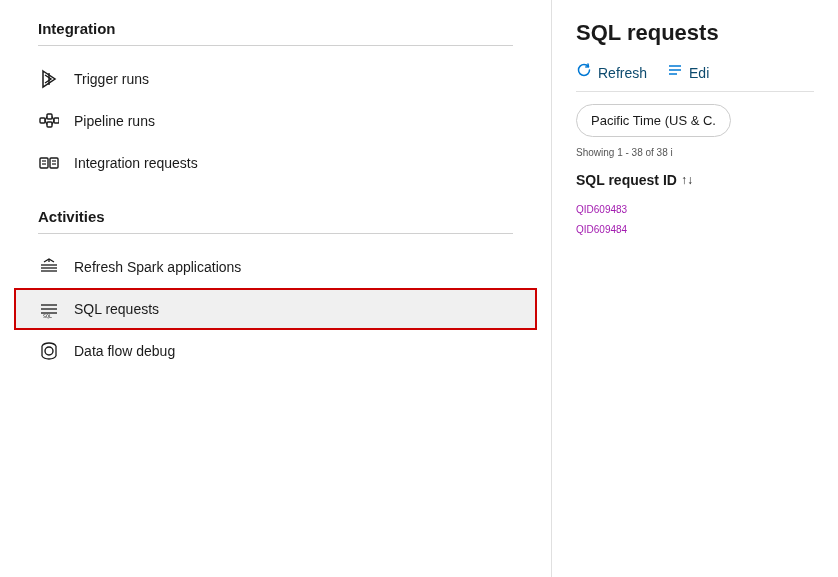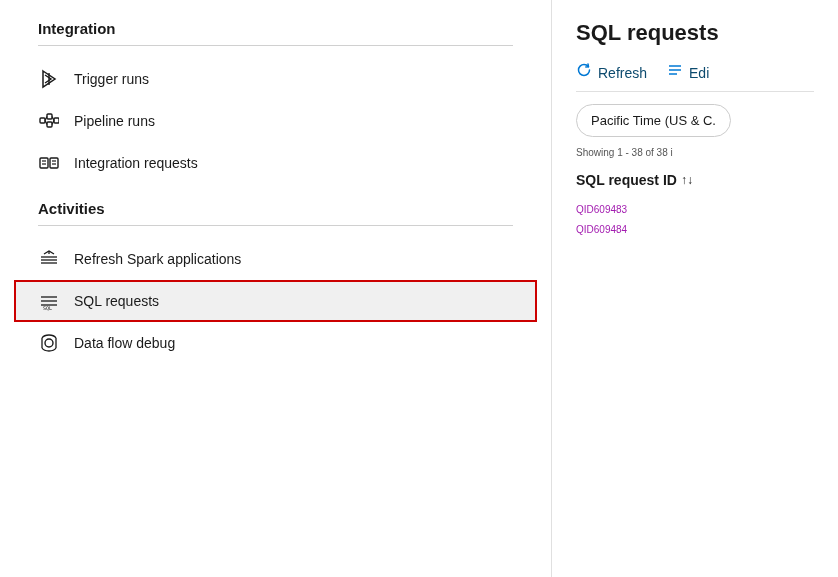--- a/index.html
+++ b/index.html
@@ -59,21 +59,21 @@
       justify-content: center;
       flex-shrink: 0;
     }
 
     .sidebar-item .label {
       font-size: 14px;
       color: #1a1a1a;
     }
 
     .activities-section {
-      margin-top: 16px;
+      margin-top: 24px;
     }
 
     
     .main-content {
       flex: 1;
       padding: 20px 24px;
       overflow: hidden;
     }
 
     .page-title {

